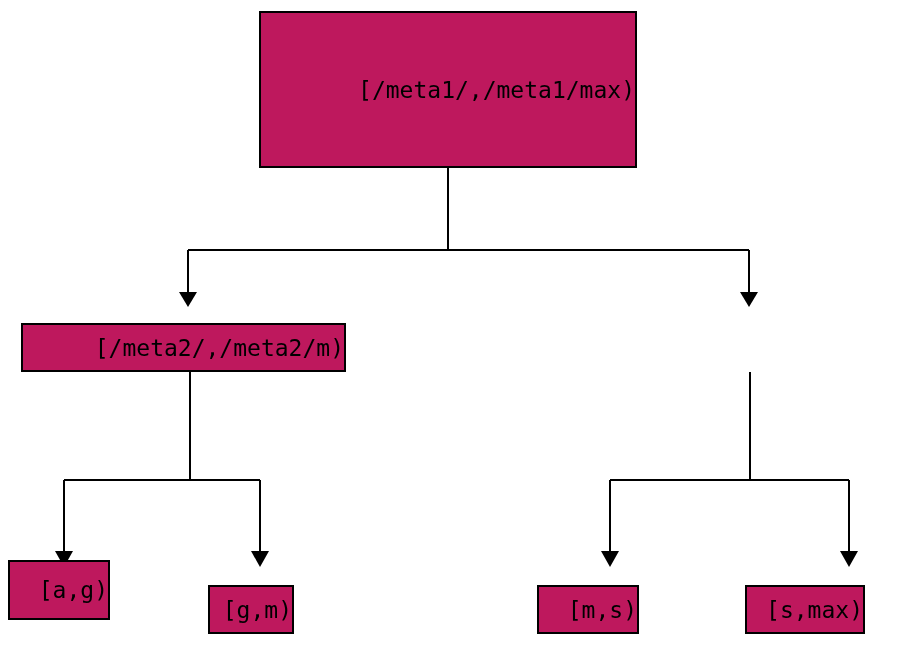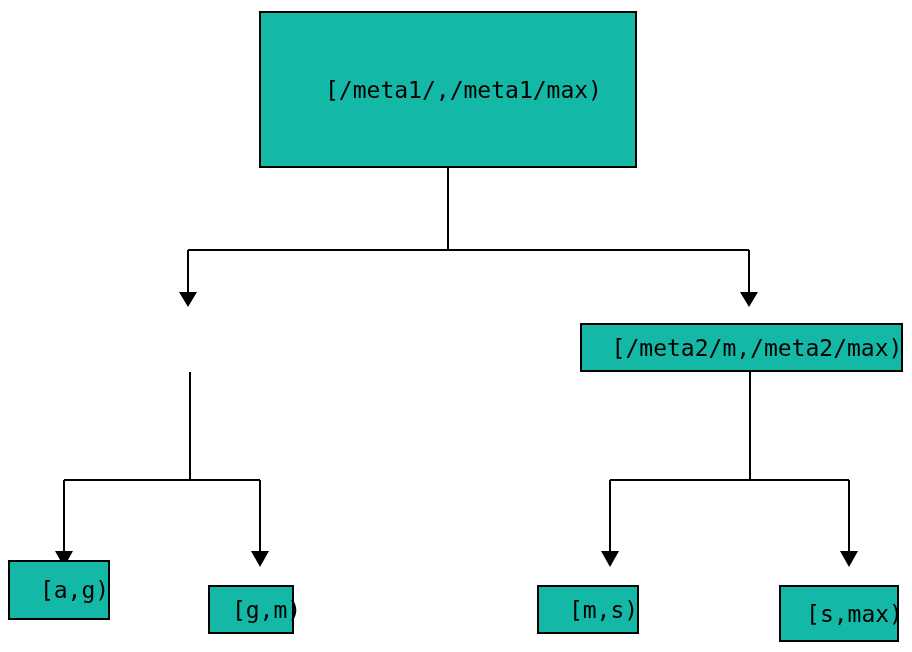--- a/index.html
+++ b/index.html
@@ -19,24 +19,24 @@
     position: absolute;
     left: 0;
     top: 0;
     width: 912px;
     height: 652px;
   }
   .node-box {
     position: absolute;
     box-sizing: border-box;
     border: 2px solid #000000;
-    background: #14b8a6;
+    background: #be185d;
     display: flex;
     align-items: center;
-    justify-content: center;
+    justify-content: flex-end;
     z-index: 2;
     padding-left: 31px;
   }
   .node-label {
     font-family: "DejaVu Sans Mono", "Liberation Mono", monospace;
     color: #000000;
     white-space: pre;
     letter-spacing: 0px;
   }
   .node-root .node-label { font-size: 23px; }
@@ -73,34 +73,34 @@
       <polygon points="251,551 269,551 260,567"></polygon>
       <polygon points="601,551 619,551 610,567"></polygon>
       <polygon points="840,551 858,551 849,567"></polygon>
     </g>
   </svg>
 
   <div class="node-box node-root" style="left:259px; top:11px; width:378px; height:157px;">
     <span class="node-label">[/meta1/,/meta1/max)</span>
   </div>
 
+  <div class="node-box node-mid" style="left:21px; top:323px; width:325px; height:49px;">
+    <span class="node-label">[/meta2/,/meta2/m)</span>
+  </div>
 
-  <div class="node-box node-mid" style="left:580px; top:323px; width:323px; height:49px;">
-    <span class="node-label">[/meta2/m,/meta2/max)</span>
-  </div>
 
   <div class="node-box node-leaf" style="left:8px; top:560px; width:102px; height:60px;">
     <span class="node-label">[a,g)</span>
   </div>
 
   <div class="node-box node-leaf" style="left:208px; top:585px; width:86px; height:49px;">
     <span class="node-label">[g,m)</span>
   </div>
 
   <div class="node-box node-leaf" style="left:537px; top:585px; width:102px; height:49px;">
     <span class="node-label">[m,s)</span>
   </div>
 
-  <div class="node-box node-leaf" style="left:779px; top:585px; width:120px; height:57px;">
+  <div class="node-box node-leaf" style="left:745px; top:585px; width:120px; height:49px;">
     <span class="node-label">[s,max)</span>
   </div>
 
 </div>
 
 </body></html>

